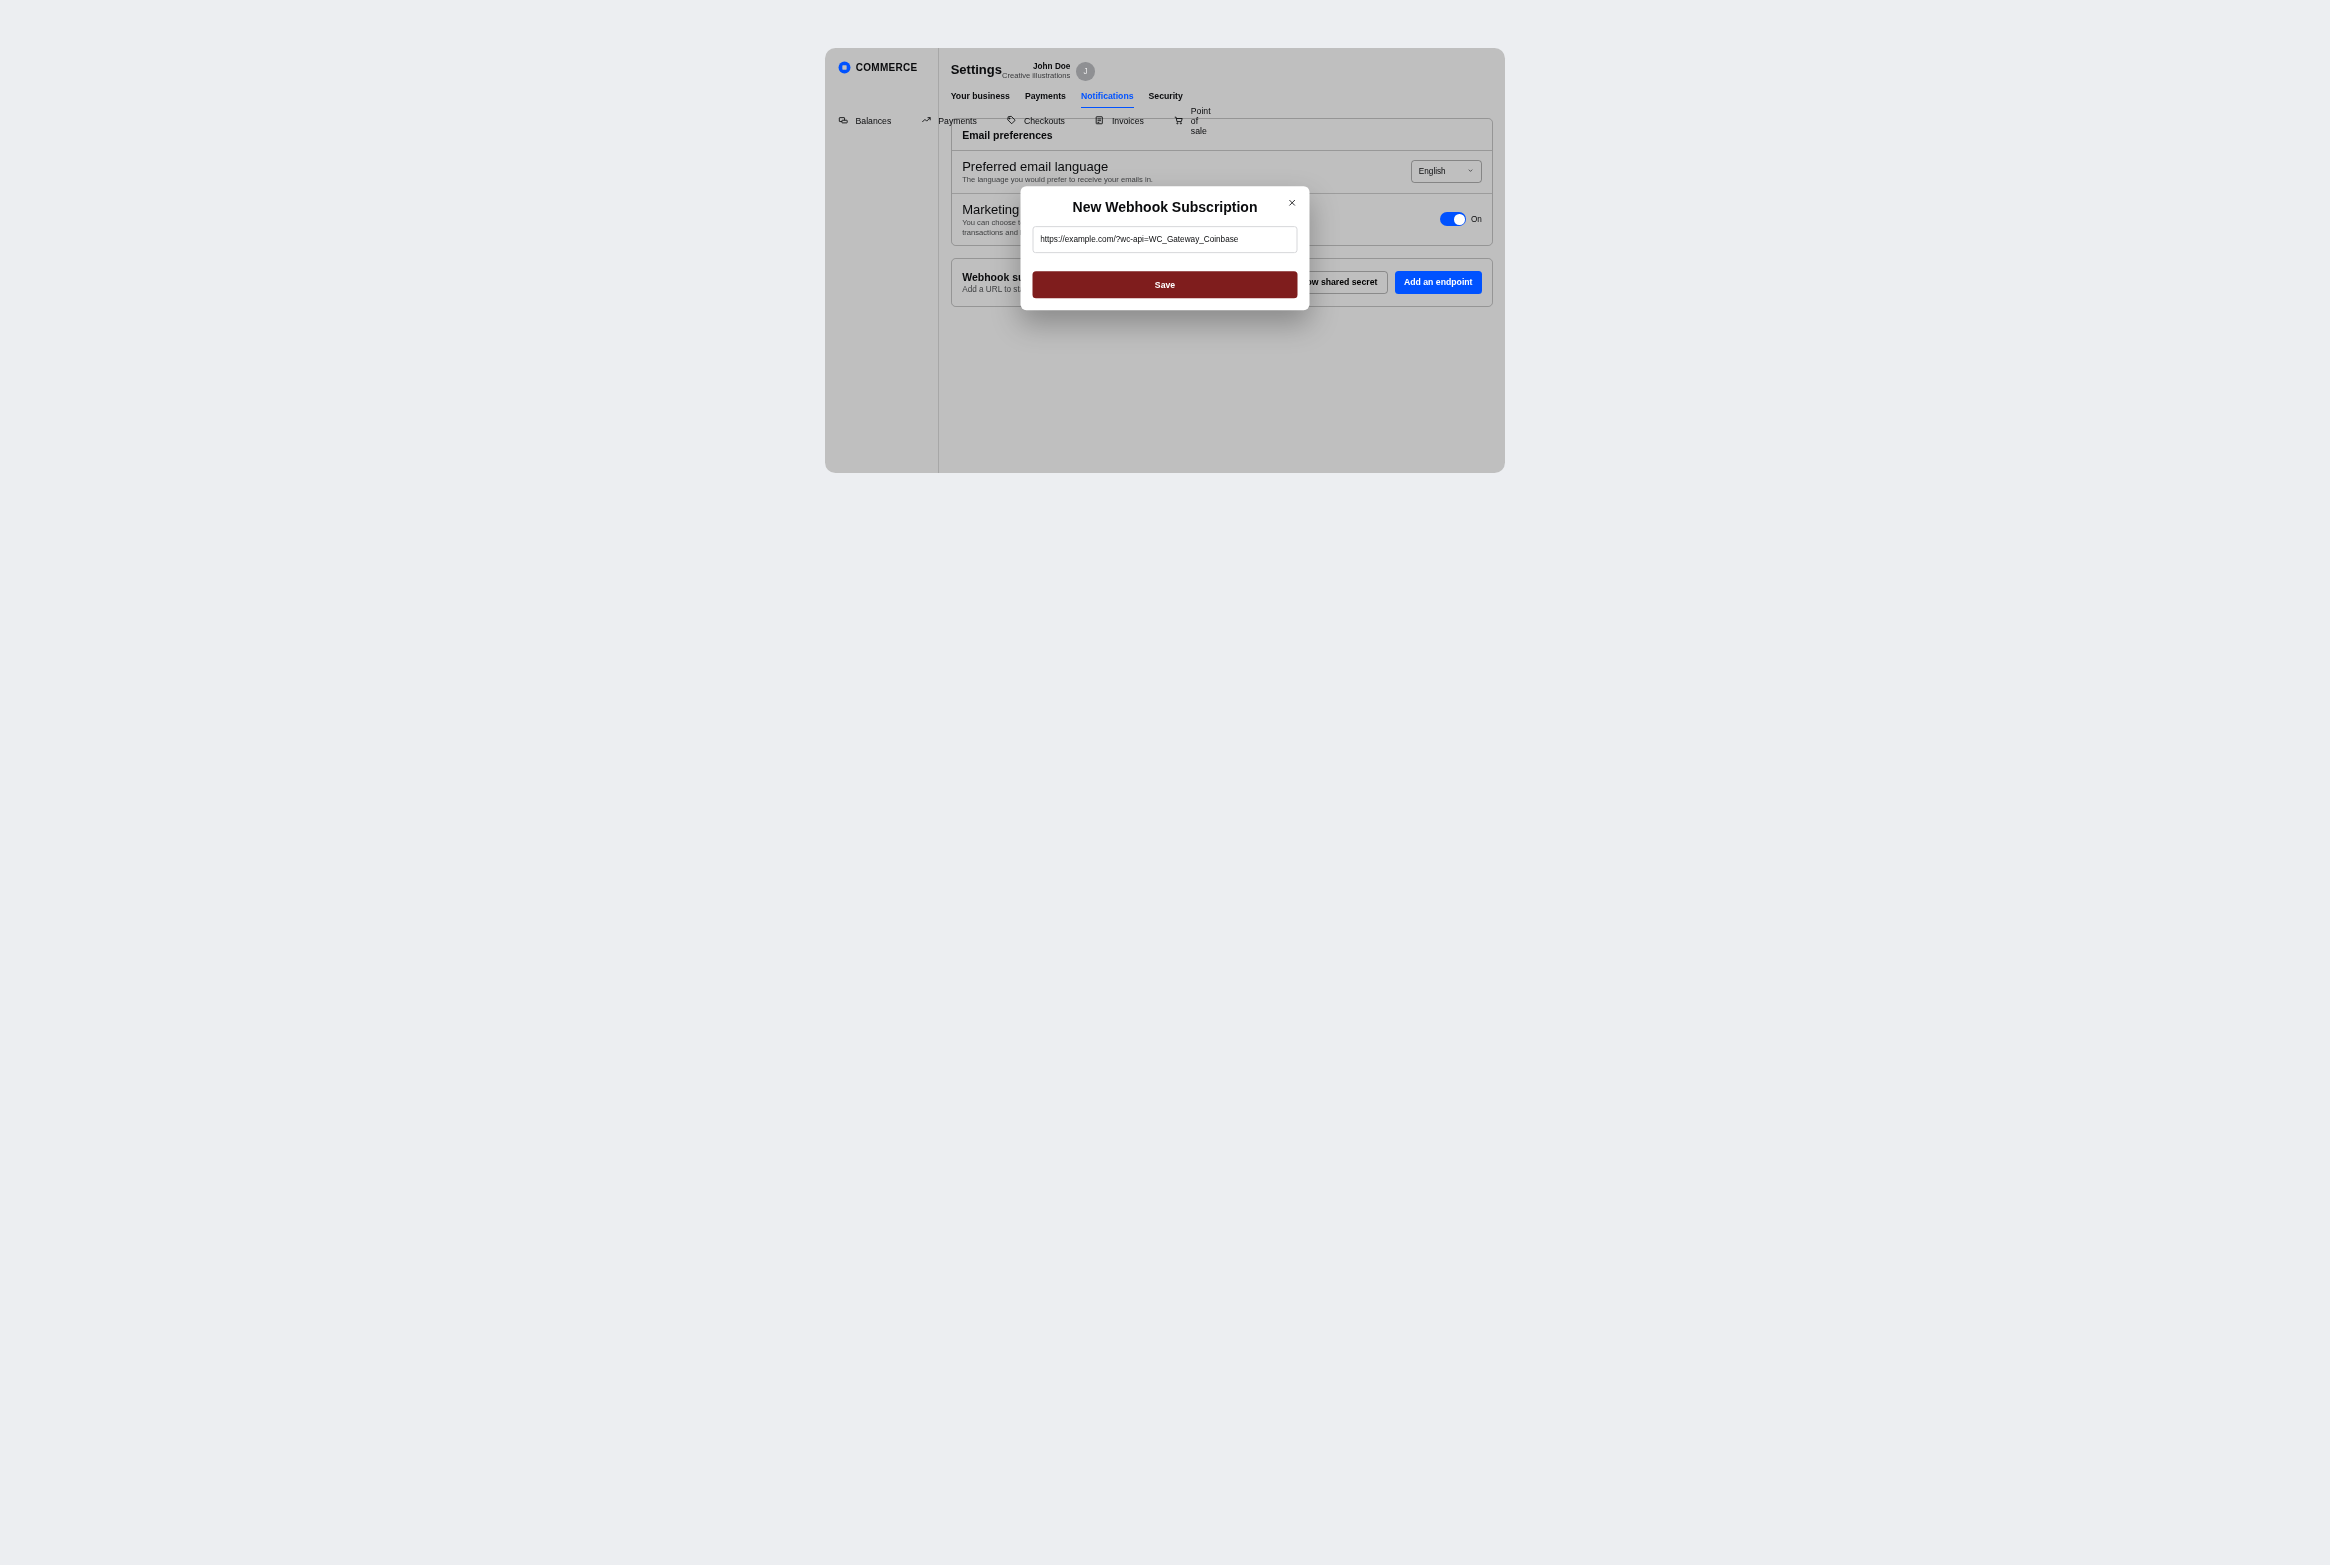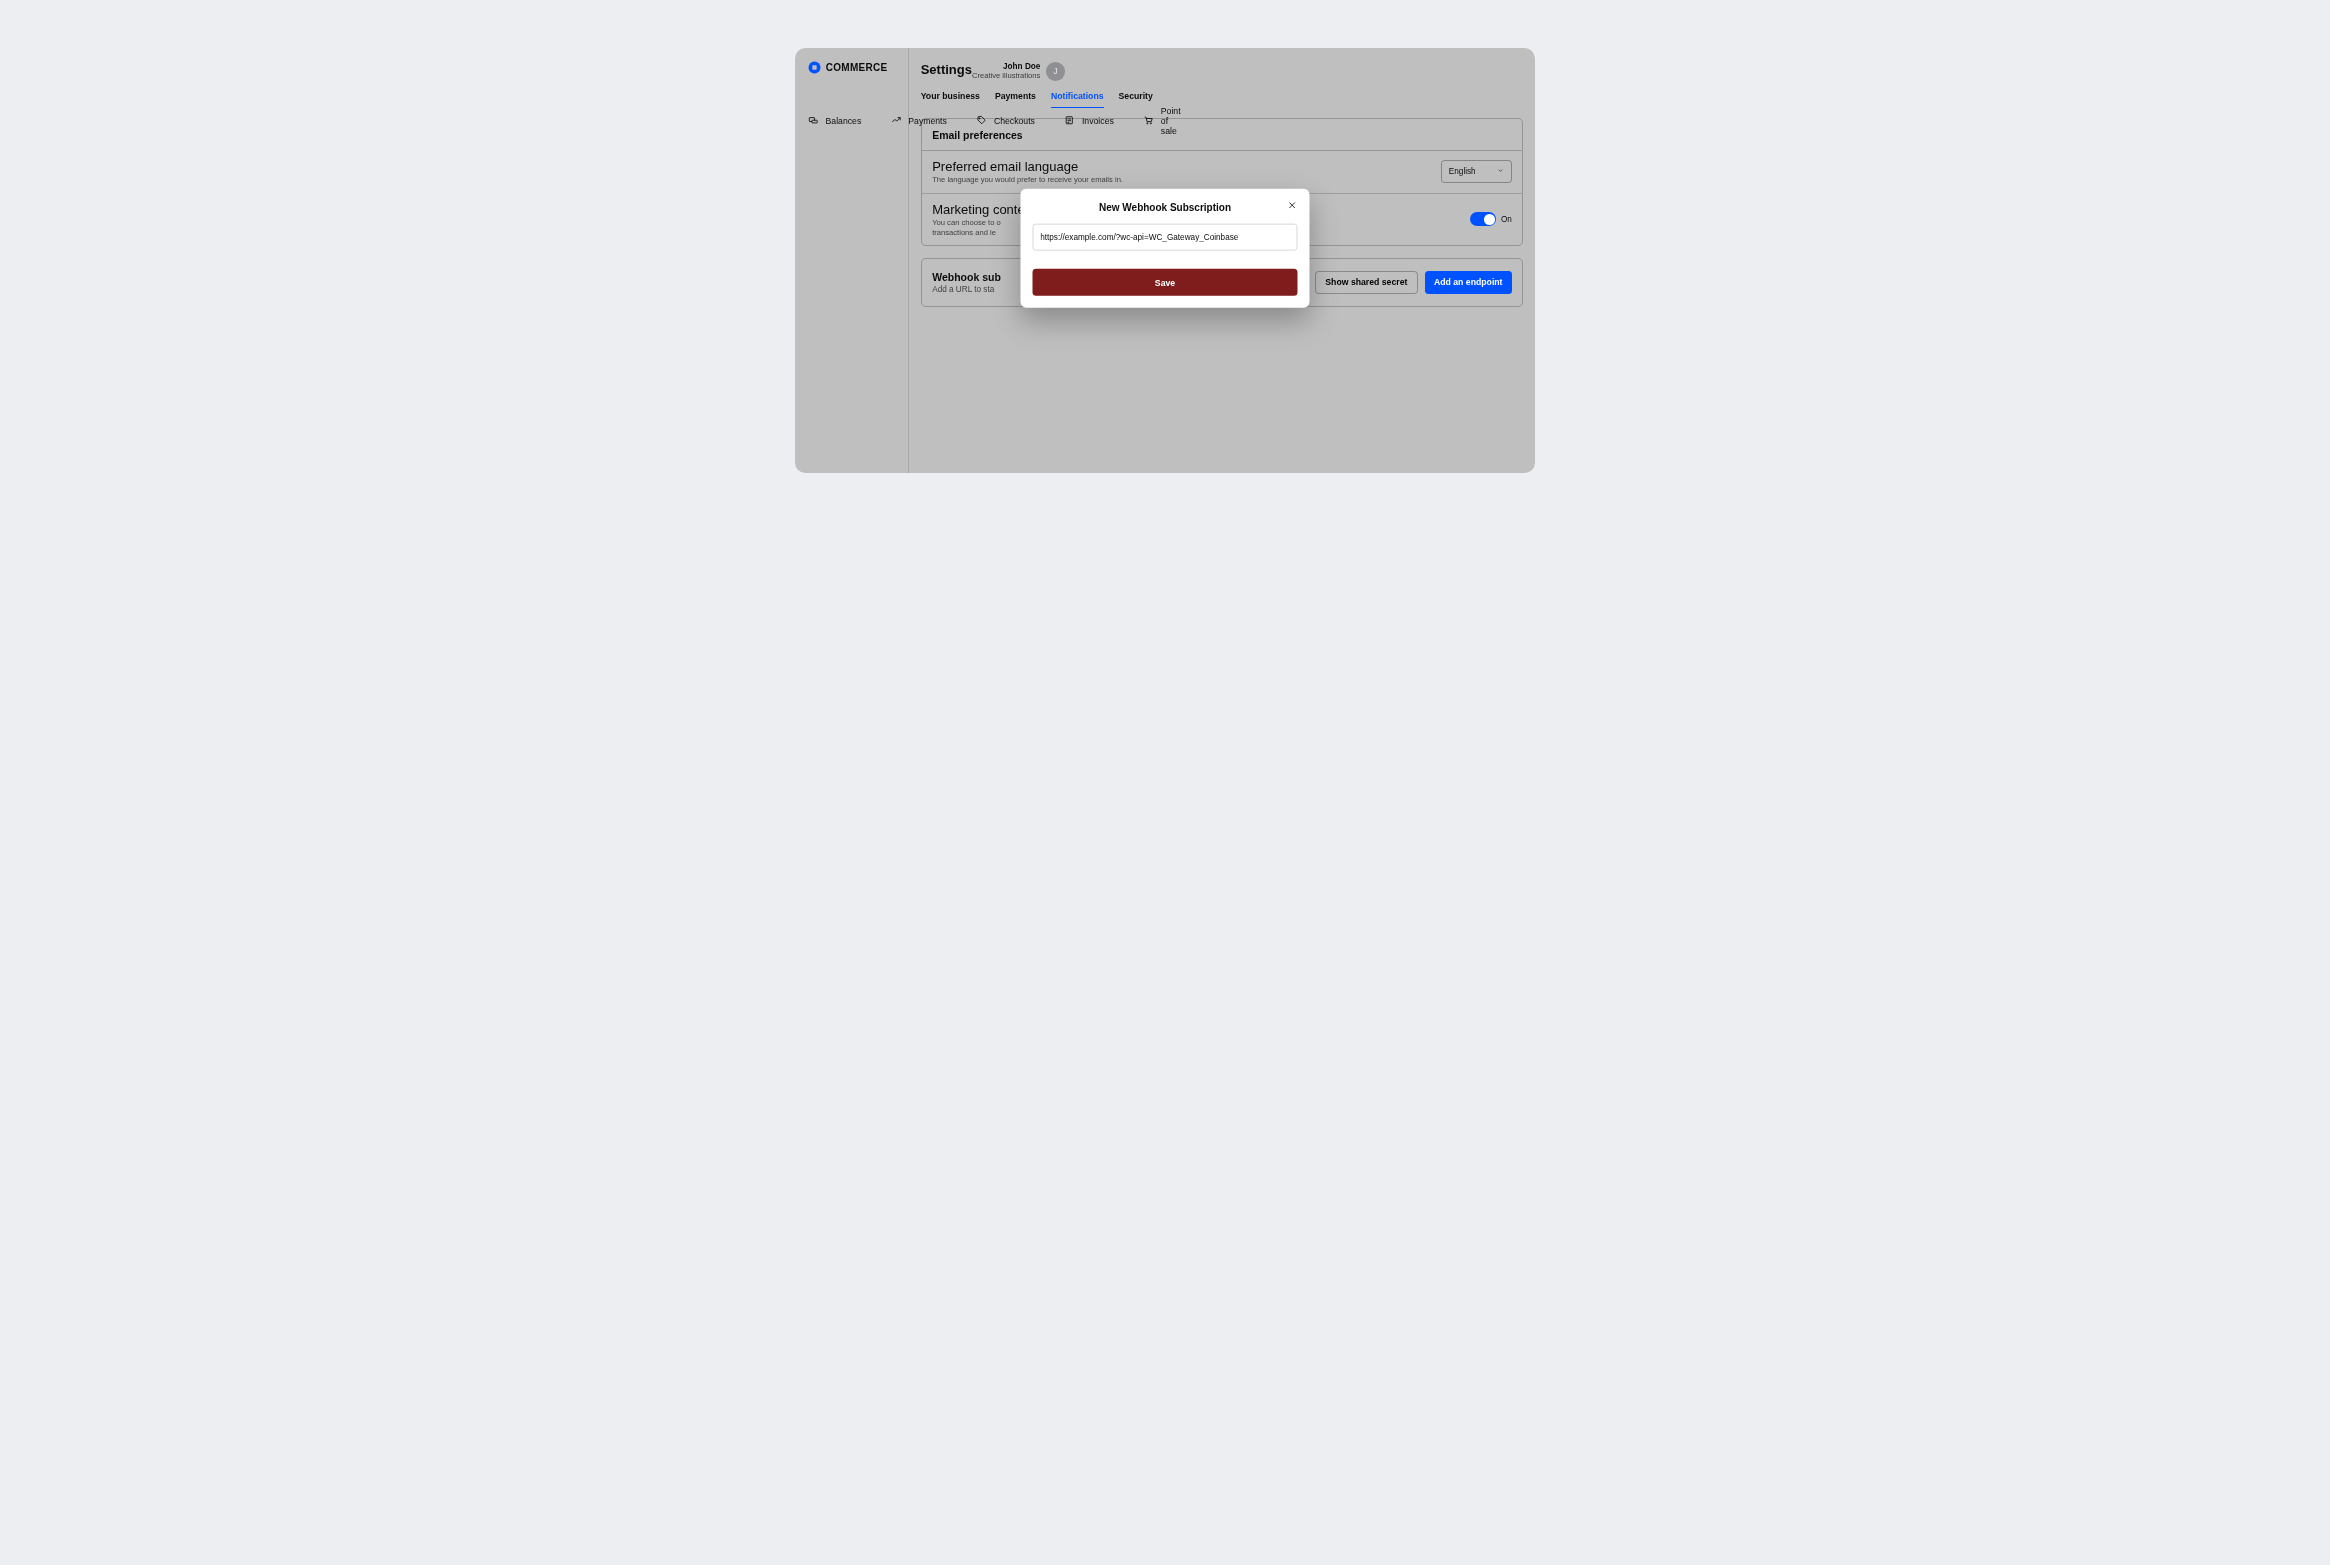--- a/index.html
+++ b/index.html
@@ -7,21 +7,21 @@
   body {
     font-family: -apple-system, BlinkMacSystemFont, "Segoe UI", Helvetica, Arial, sans-serif;
     background: #eceef1;
     display: flex;
     align-items: flex-start;
     justify-content: center;
     padding: 48px 0;
     color: #0a0b0d;
   }
   .app-window {
-    width: 740px;
+    width: 680px;
     height: 425px;
     background: #bfbfbf;
     border-radius: 10.5px;
     display: flex;
     position: relative;
     overflow: hidden;
   }
   
   .sidebar {
     width: 114px;
@@ -160,21 +160,21 @@
     left: 50%; top: 47%;
     transform: translate(-50%, -50%);
     width: 289px;
     background: #fff;
     border-radius: 5.8px;
     box-shadow: 0 13px 29px rgba(0,0,0,0.28);
     padding: 13px 11.7px 11.7px 11.7px;
     z-index: 20;
   }
   .modal-head { display:flex; align-items:center; justify-content:center; position:relative; margin-bottom: 11.7px; }
-  .modal-title { font-size: 10px; font-weight: 700; }
+  .modal-title { font-size: 14px; font-weight: 700; }
   .close-btn { position:absolute; right: 0; top: -1.2px; cursor:pointer; width: 11.7px; height: 11.7px; display:flex; align-items:center; justify-content:center; }
   .close-btn svg { width: 9.3px; height: 9.3px; }
   .modal-input {
     width: 100%;
     border: 0.6px solid #d6d7da;
     border-radius: 3px;
     padding: 8px 7px;
     font-size: 8.2px;
     margin-bottom: 18px;
     color: #0a0b0d;

